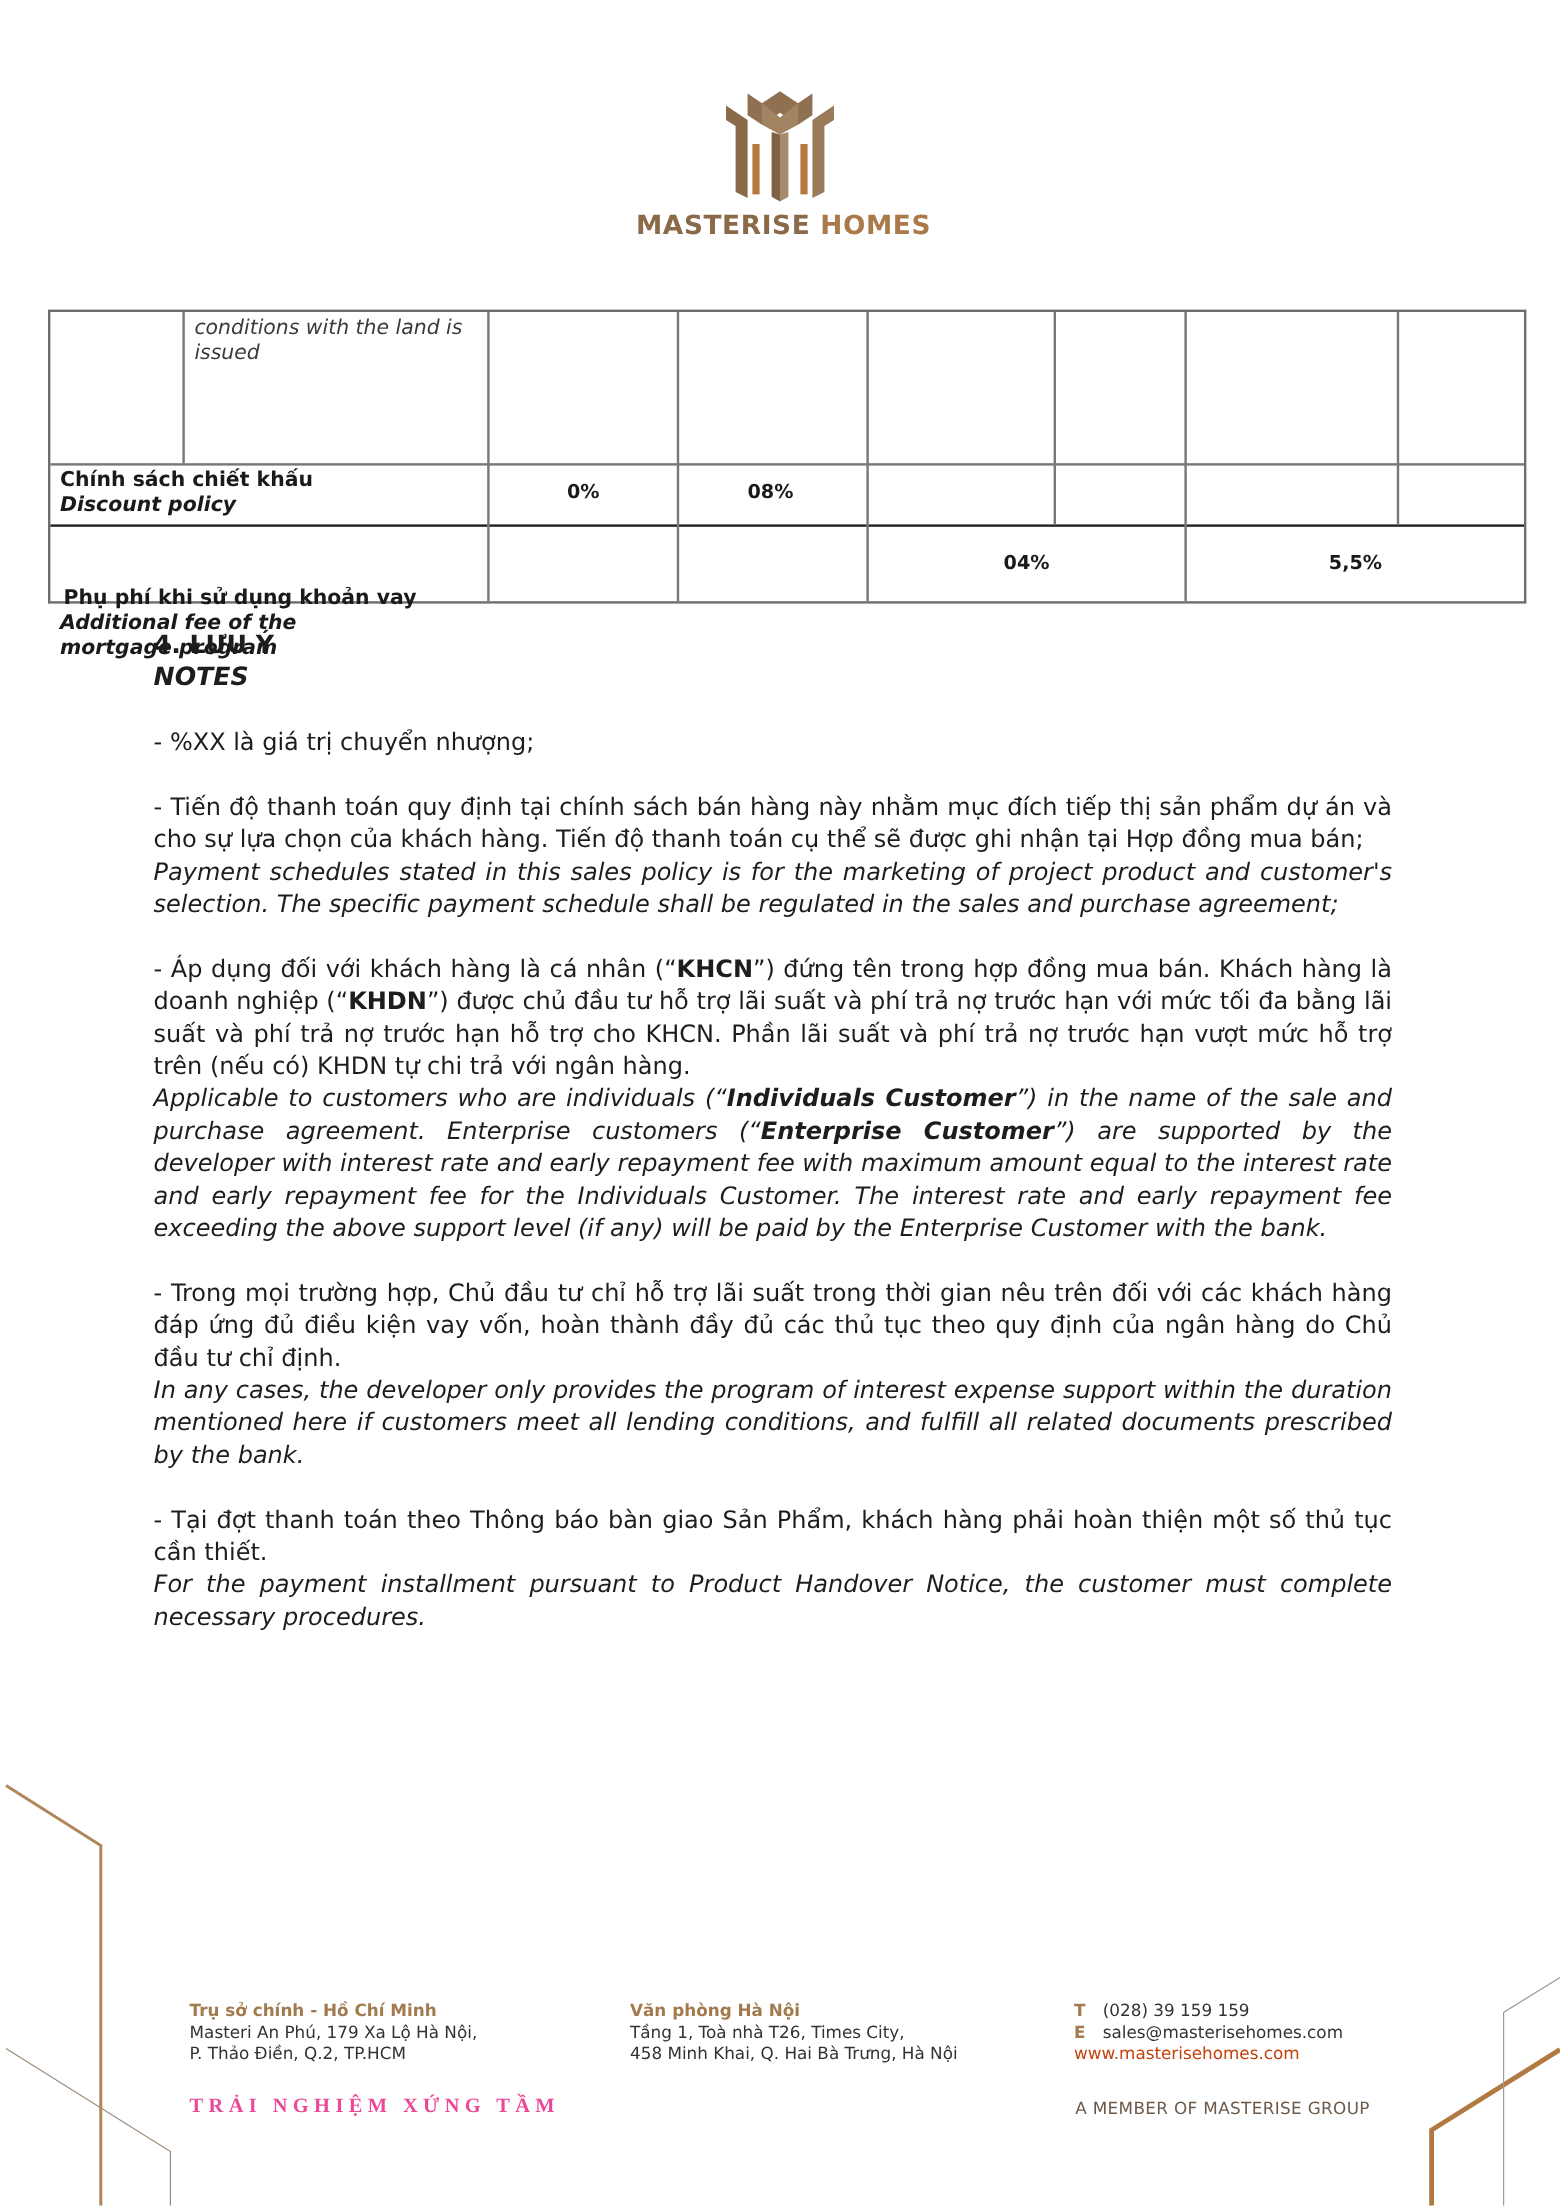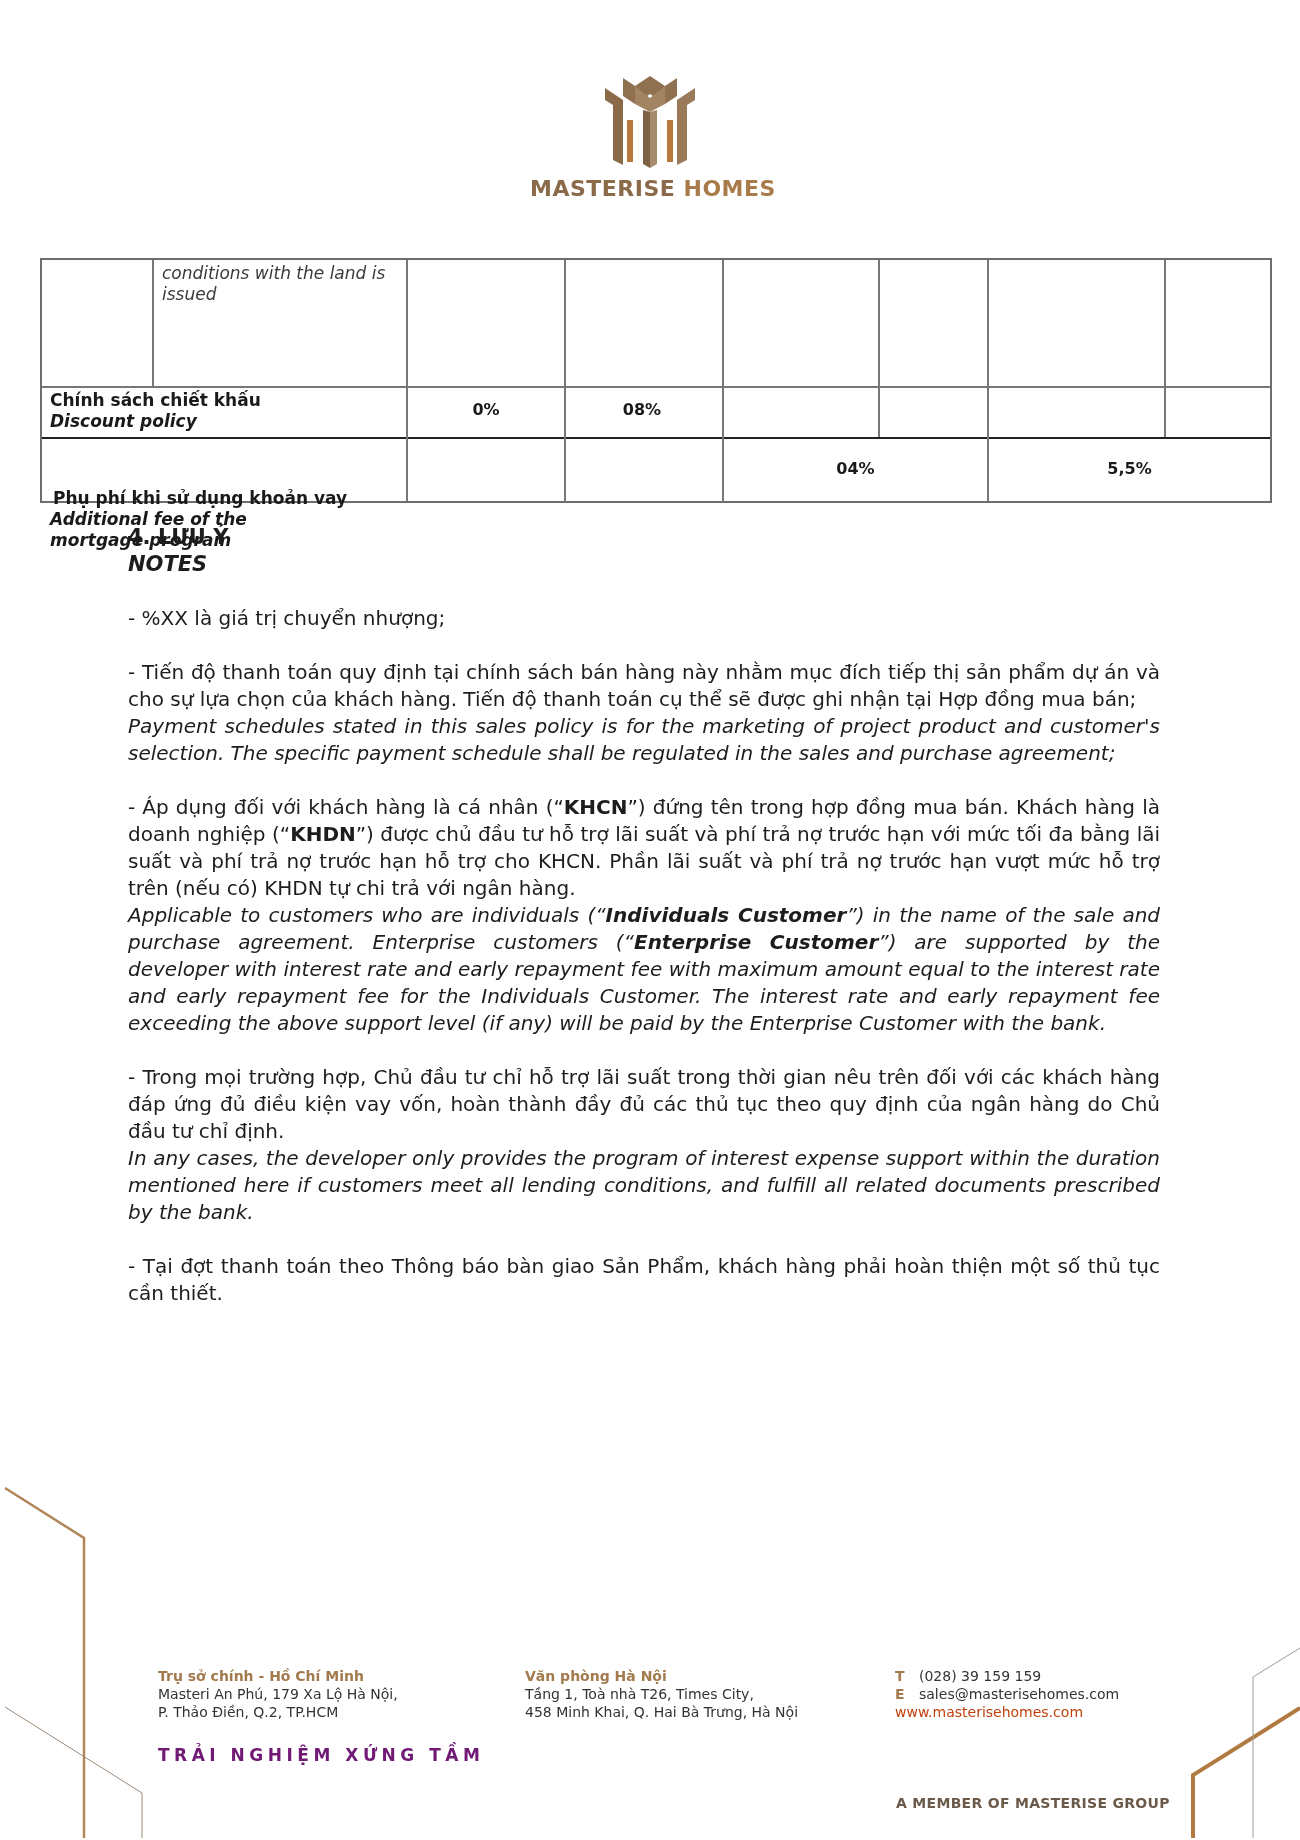--- a/index.html
+++ b/index.html
@@ -28,22 +28,22 @@
   .notes h2 { font-size: 21px; font-weight: bold; line-height: 27px; }
   .notes h2.en { font-style: italic; }
   .notes p { text-align: justify; }
   .notes .gap { height: 27px; }
   .notes .it { font-style: italic; }
 
   
   .ft { position: absolute; font-size: 14px; line-height: 18px; color: #333; }
   .ft .hd { color: #a27a4e; font-weight: bold; }
   .ft .lbl { color: #a27a4e; font-weight: bold; display: inline-block; width: 24px; }
-  .slogan { position: absolute; left: 158px; top: 1745px; font-weight: bold; font-size: 17px; letter-spacing: 4.5px; color: #701a75; }
-  .member { position: absolute; left: 896px; top: 1750px; font-weight: bold; font-size: 14px; color: #6b5a4a; letter-spacing: 0.3px; margin-top: 45px; }
+  .slogan { position: absolute; left: 158px; top: 1745px; font-weight: bold; font-size: 17px; letter-spacing: 4.5px; color: #ec4899; font-family: Liberation Serif, serif; }
+  .member { position: absolute; left: 896px; top: 1750px; font-weight: normal; font-size: 14px; color: #6b5a4a; letter-spacing: 0.3px; }
   .deco { position: absolute; left: 0; top: 0; }
 </style>
 </head>
 <body>
 
 <svg class="deco" width="1300" height="1840">
   <polyline points="5,1488 84,1538 84,1838" fill="none" stroke="#b08658" stroke-width="2.5"></polyline>
   <polyline points="5,1707 142,1793 142,1838" fill="none" stroke="#9c8a78" stroke-width="1"></polyline>
   <polyline points="1193,1838 1193,1775 1300,1708" fill="none" stroke="#b07a40" stroke-width="4"></polyline>
   <polyline points="1253,1838 1253,1677 1300,1648" fill="none" stroke="#9c9c9c" stroke-width="1"></polyline>
@@ -110,20 +110,21 @@
 
   <p><span>- Áp dụng đối với khách hàng là cá nhân (“</span><b>KHCN</b><span>”) đứng tên trong hợp đồng mua bán. Khách hàng là doanh nghiệp (“</span><b>KHDN</b><span>”) được chủ đầu tư hỗ trợ lãi suất và phí trả nợ trước hạn với mức tối đa bằng lãi suất và phí trả nợ trước hạn hỗ trợ cho KHCN. Phần lãi suất và phí trả nợ trước hạn vượt mức hỗ trợ trên (nếu có) KHDN tự chi trả với ngân hàng.</span></p>
   <p class="it"><span>Applicable to customers who are individuals (“</span><b>Individuals Customer</b><span>”) in the name of the sale and purchase agreement. Enterprise customers (“</span><b>Enterprise Customer</b><span>”) are supported by the developer with interest rate and early repayment fee with maximum amount equal to the interest rate and early repayment fee for the Individuals Customer. The interest rate and early repayment fee exceeding the above support level (if any) will be paid by the Enterprise Customer with the bank.</span></p>
   <div class="gap"></div>
 
   <p>- Trong mọi trường hợp, Chủ đầu tư chỉ hỗ trợ lãi suất trong thời gian nêu trên đối với các khách hàng đáp ứng đủ điều kiện vay vốn, hoàn thành đầy đủ các thủ tục theo quy định của ngân hàng do Chủ đầu tư chỉ định.</p>
   <p class="it">In any cases, the developer only provides the program of interest expense support within the duration mentioned here if customers meet all lending conditions, and fulfill all related documents prescribed by the bank.</p>
   <div class="gap"></div>
 
   <p>- Tại đợt thanh toán theo Thông báo bàn giao Sản Phẩm, khách hàng phải hoàn thiện một số thủ tục cần thiết.</p>
+  <p class="it">For the payment installment pursuant to Product Handover Notice, the customer must complete necessary procedures.</p>
 </div>
 
 <div class="ft" style="left:158px; top:1667px;">
   <div class="hd">Trụ sở chính - Hồ Chí Minh</div>
   <div>Masteri An Phú, 179 Xa Lộ Hà Nội,</div>
   <div>P. Thảo Điền, Q.2, TP.HCM</div>
 </div>
 
 <div class="ft" style="left:525px; top:1667px;">
   <div class="hd">Văn phòng Hà Nội</div>

